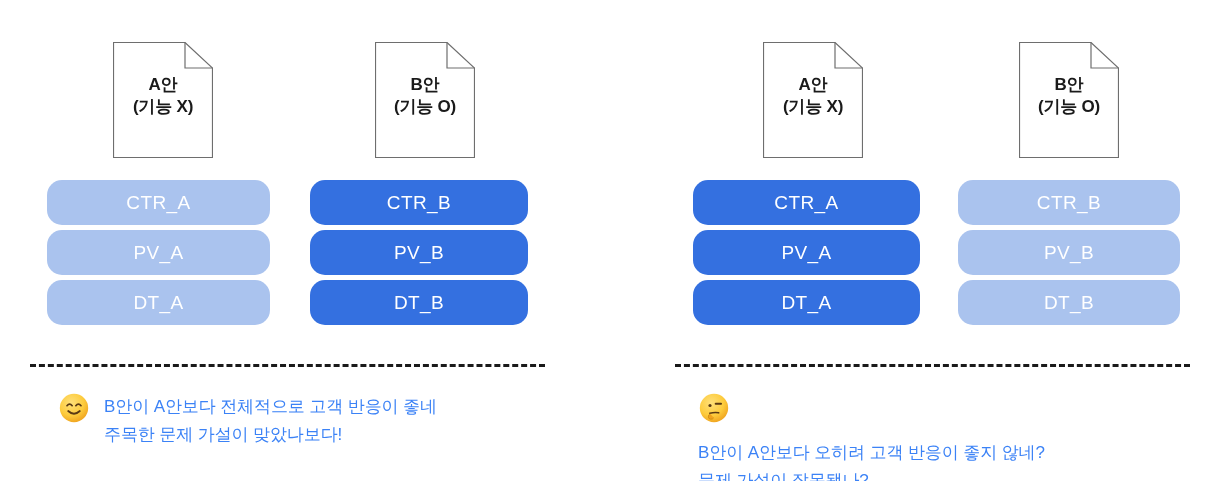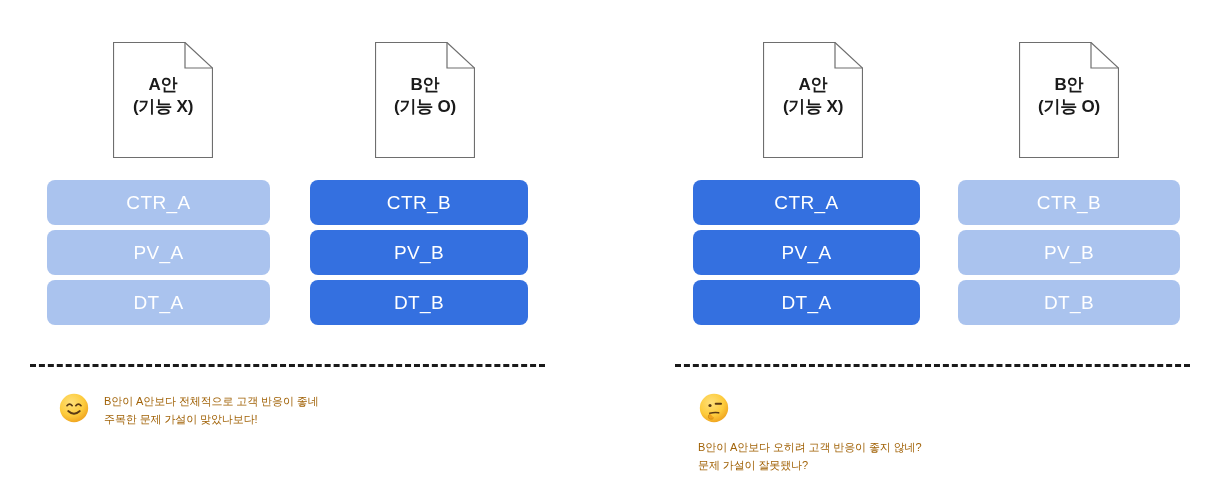--- a/index.html
+++ b/index.html
@@ -60,21 +60,21 @@
     letter-spacing: -0.2px;
   }
 
   
   .pill-col {
     position: absolute;
     top: 180px;
   }
   .pill {
     height: 45px;
-    border-radius: 8px;
+    border-radius: 15px;
     margin-bottom: 5px;
     display: flex;
     align-items: center;
     justify-content: center;
     font-size: 19px;
     letter-spacing: 0.4px;
     box-sizing: border-box;
   }
   .pill.strong { background: #3470E0; color: #ffffff; }
   .pill.muted  { background: #AAC3EE; color: #ffffff; }
@@ -99,22 +99,22 @@
     font-size: 28px;
     line-height: 1.1;
     width: 32px;
     height: 32px;
     flex: 0 0 32px;
     display: flex;
     align-items: center;
     justify-content: center;
   }
   .caption .cap-text {
-    font-size: 11px;
-    color: #a16207;
+    font-size: 17px;
+    color: #3b82f6;
     line-height: 1.62;
     white-space: pre-line;
     padding-top: 1px;
     letter-spacing: -0.1px;
   }
 
   
   .emoji svg { display: block; }
 </style>
 </head>

